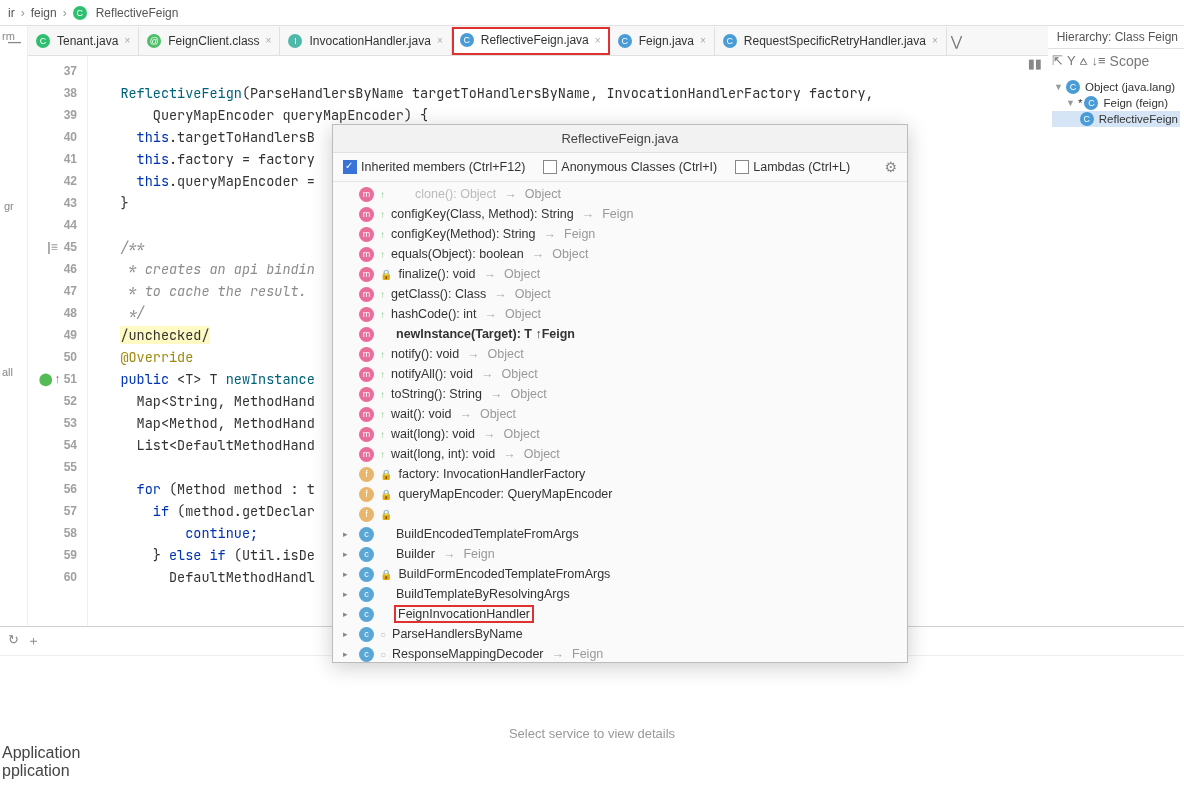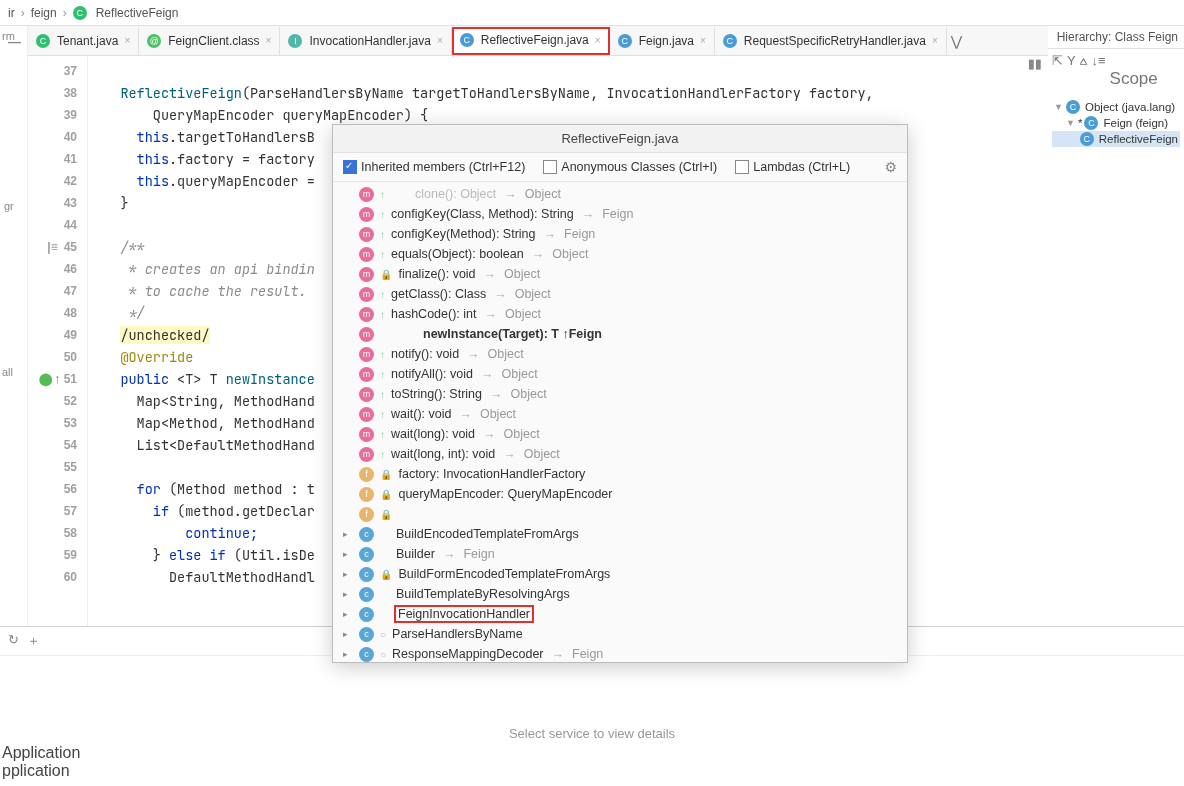--- a/index.html
+++ b/index.html
@@ -163,21 +163,21 @@
     </div>
   </div>
 
   <div style="width:136px; display:flex; flex-direction:column;">
     <div class="hierarchy-title">Hierarchy:  Class Feign</div>
     <div class="h-tool">
       <span>⇱</span>
       <span>Y</span>
       <span>⩟</span>
       <span>↓≡</span>
-      <span style="font-size:17px;margin-top:16px;">Scope</span>
+      <span style="font-size:14px;">Scope</span>
     </div>
     <div class="hierarchy" style="border:none; flex:1;">
       <div class="h-node">
           <span class="arrow">▼</span>
           <span class="cicon blue">C</span>
           <span>Object (java.lang)</span>
         </div>
       <div class="h-node" style="padding-left:14px;"><span class="arrow">▼</span>*<span class="cicon blue">C</span><span>Feign (feign)</span></div>
       <div class="h-node sel" style="padding-left:28px;">
           <span class="cicon blue">C</span>
@@ -251,21 +251,21 @@
         <span class="micon m">m</span>
         <span style="color:#8c8;font-size:10px;">↑</span>
         <span class="maintext">hashCode(): int</span>
         <span class="arrow-r">→</span>
         <span class="ret">Object</span>
       </div>
       <div class="p-row">
         <span class="tri"></span>
         <span class="micon m">m</span>
         <span style="width:10px;display:inline-block;"></span>
-        <span class="maintext" style="font-weight:600;margin-left:27px;">newInstance(Target<t>): T ↑Feign</t></span>
+        <span class="maintext" style="font-weight:600;">newInstance(Target<t>): T ↑Feign</t></span>
       </div>
       <div class="p-row">
         <span class="tri"></span>
         <span class="micon m">m</span>
         <span style="color:#8c8;font-size:10px;">↑</span>
         <span class="maintext">notify(): void</span>
         <span class="arrow-r">→</span>
         <span class="ret">Object</span>
       </div>
       <div class="p-row">

